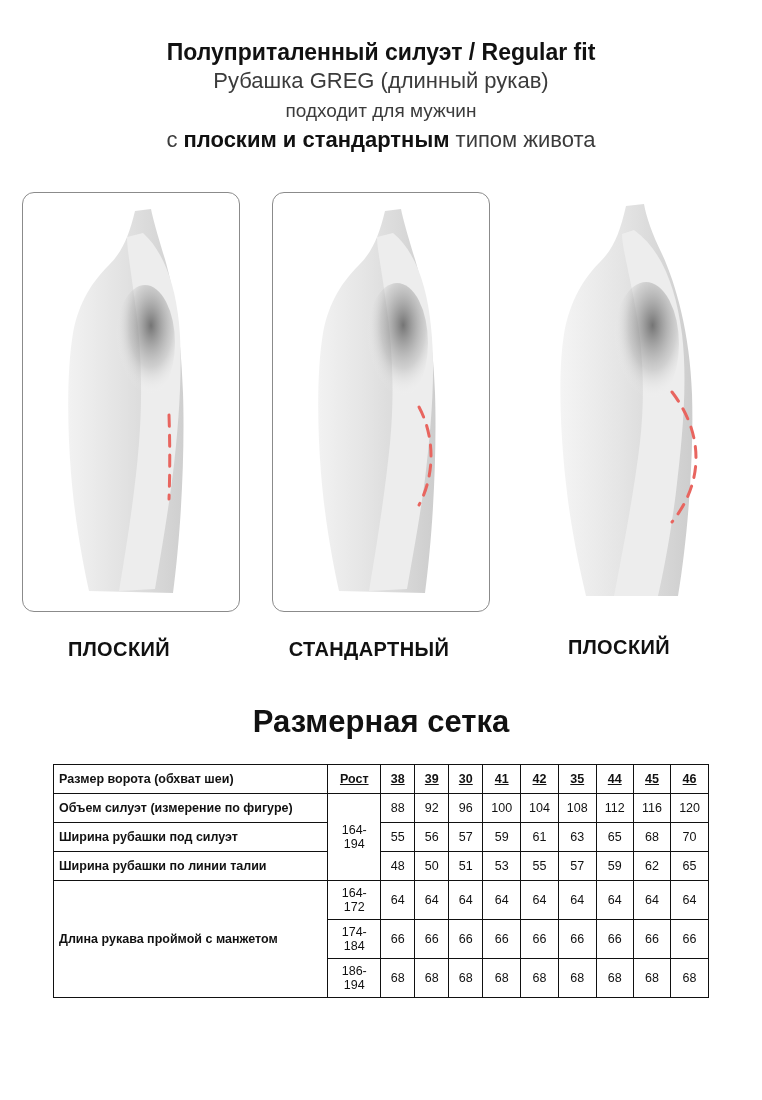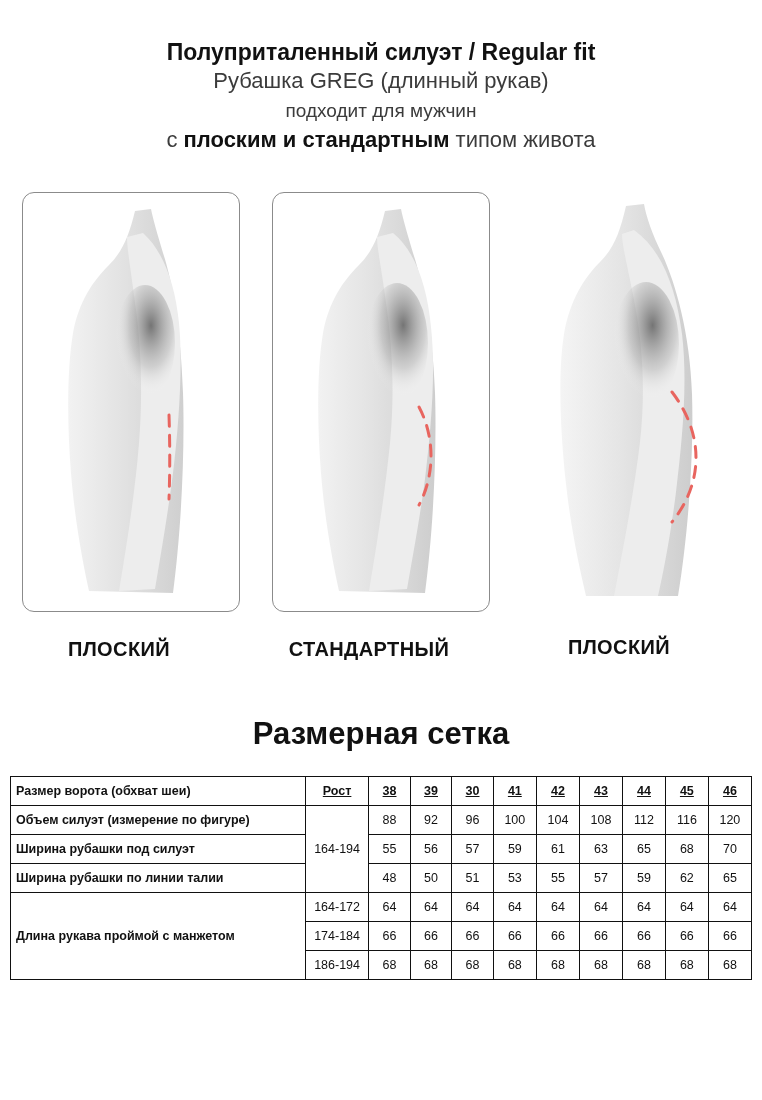--- a/index.html
+++ b/index.html
@@ -84,26 +84,26 @@
   .fig3 .fig-box { border: none; }
 
   .torso-svg { position: absolute; inset: 0; }
 
   
   .grid-title {
     text-align: center;
     font-size: 31px;
     font-weight: bold;
     color: #111;
-    margin-top: 24px;
+    margin-top: 12px;
   }
   table.size-table {
     border-collapse: collapse;
     margin: 24px auto 0 auto;
-    width: 742px;
+    width: 656px;
     font-size: 12.5px;
   }
   table.size-table td {
     border: 1px solid #111;
     padding: 5px 4px;
     text-align: center;
     height: 18px;
     color: #111;
   }
   table.size-table td.rowhead {
@@ -221,21 +221,21 @@
 <table class="size-table">
   <tbody>
     <tr>
       <td class="rowhead">Размер ворота (обхват шеи)</td>
       <td class="height sizehead">Рост</td>
       <td class="num sizehead">38</td>
       <td class="num sizehead">39</td>
       <td class="num sizehead">30</td>
       <td class="num sizehead">41</td>
       <td class="num sizehead">42</td>
-      <td class="num sizehead">43</td>
+      <td class="num sizehead">35</td>
       <td class="num sizehead">44</td>
       <td class="num sizehead">45</td>
       <td class="num sizehead">46</td>
     </tr>
 
     <tr>
       <td class="rowhead">Объем силуэт (измерение по фигуре)</td>
       <td class="height" rowspan="3">164-194</td>
       <td class="num">88</td>
       <td class="num">92</td>

